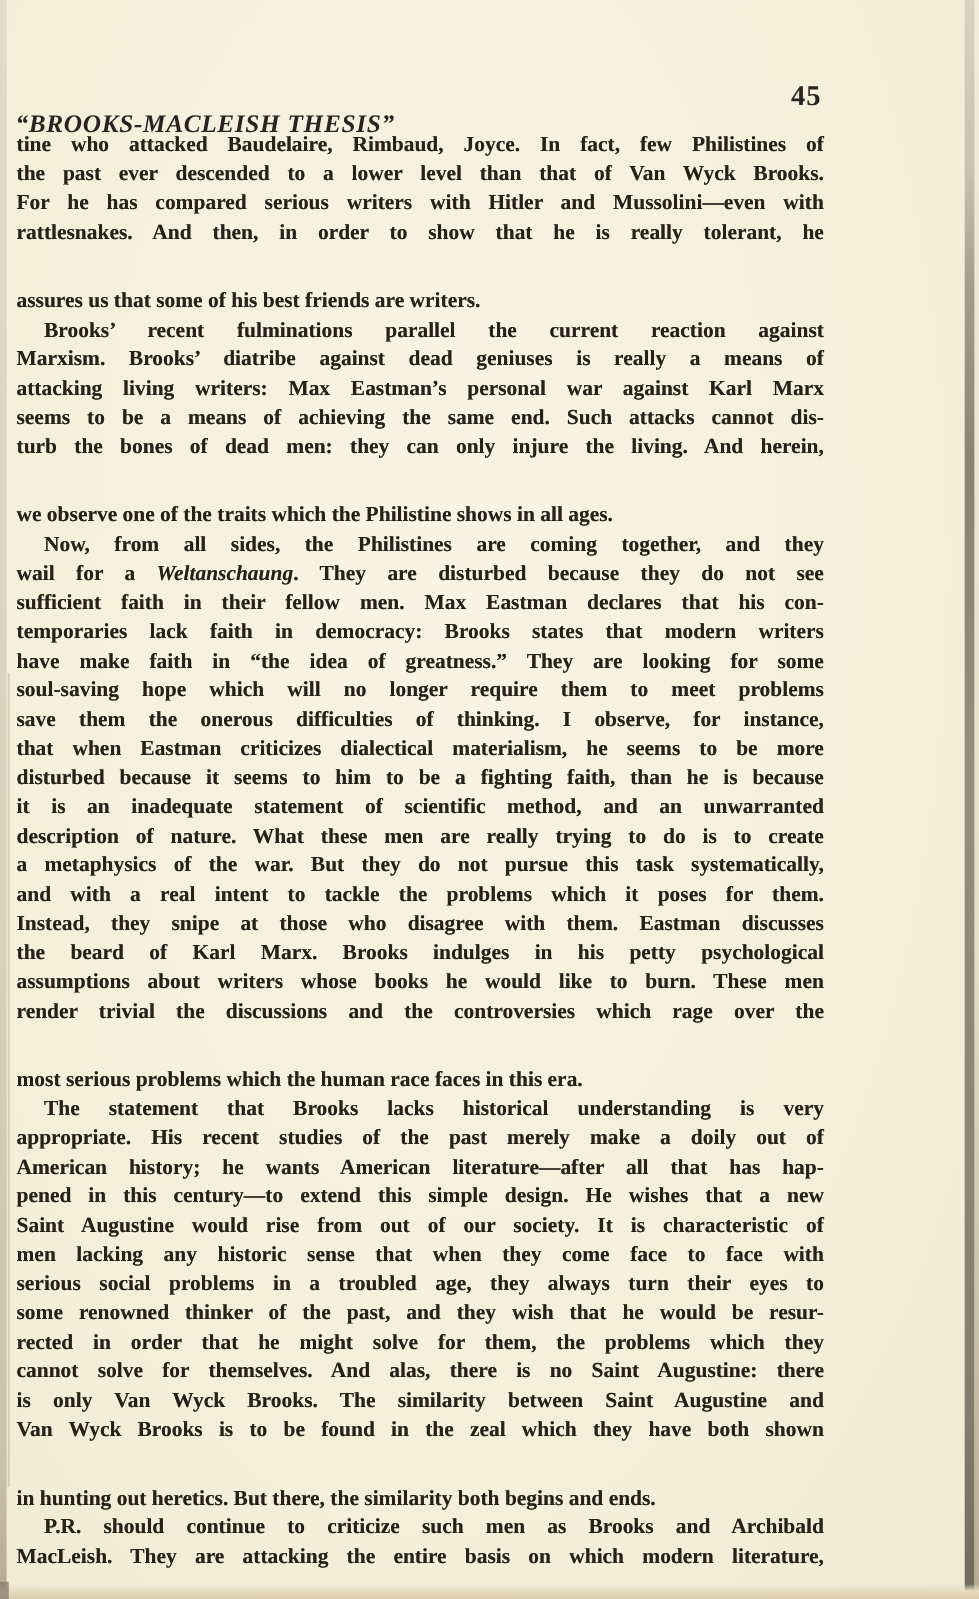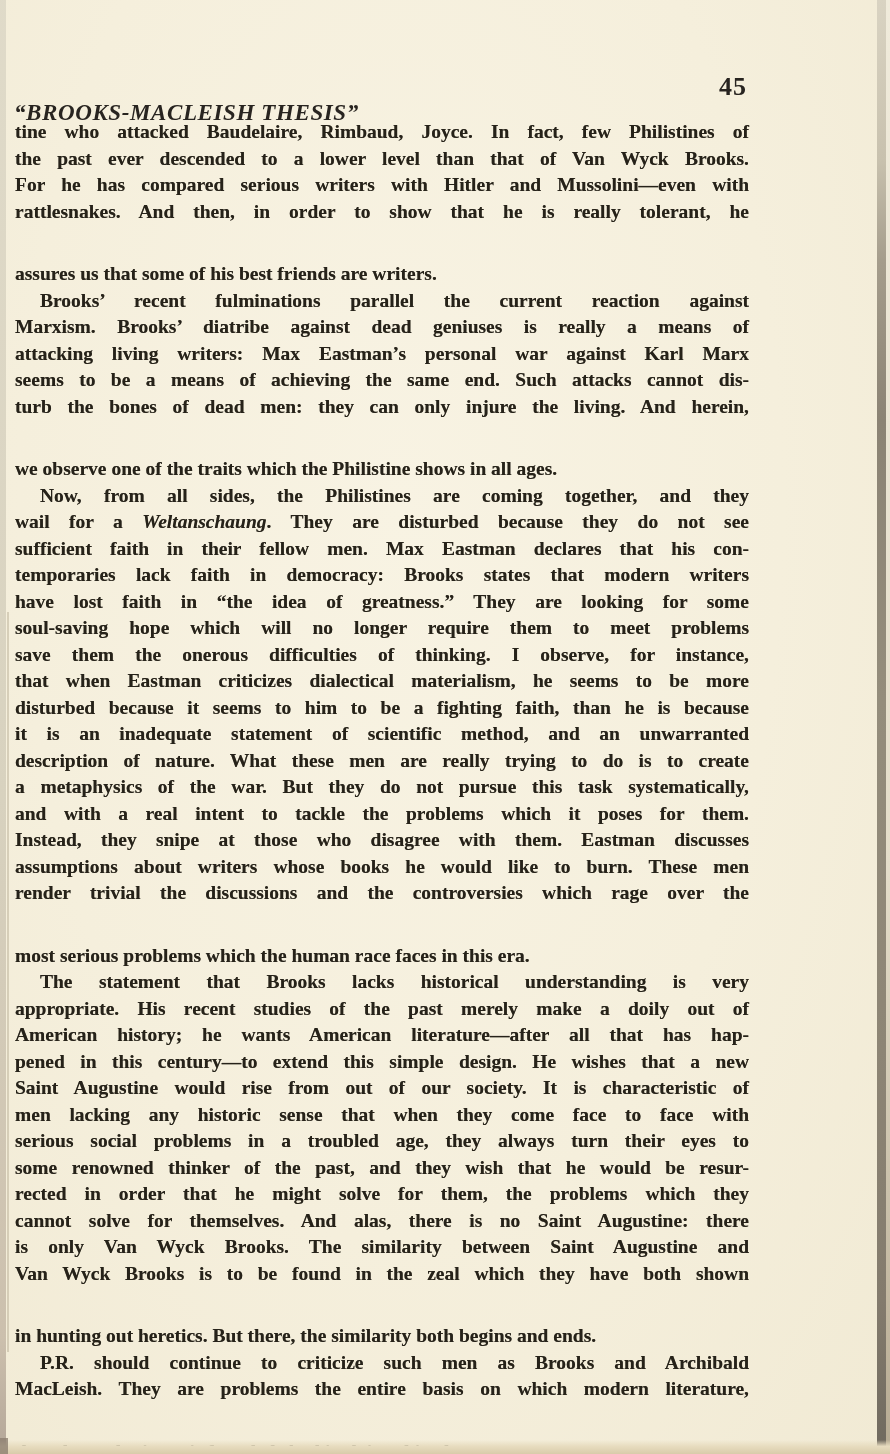--- a/index.html
+++ b/index.html
@@ -90,48 +90,49 @@
       <div class="line indent">Brooks’ recent fulminations parallel the current reaction against</div>
       <div class="line">Marxism. Brooks’ diatribe against dead geniuses is really a means of</div>
       <div class="line">attacking living writers: Max Eastman’s personal war against Karl Marx</div>
       <div class="line">seems to be a means of achieving the same end. Such attacks cannot dis-</div>
       <div class="line">turb the bones of dead men: they can only injure the living. And herein,</div>
       <div class="line last">we observe one of the traits which the Philistine shows in all ages.</div>
       <div class="line indent">Now, from all sides, the Philistines are coming together, and they</div>
       <div class="line"><span>wail for a </span><span class="em">Weltanschaung</span><span>. They are disturbed because they do not see</span></div>
       <div class="line">sufficient faith in their fellow men. Max Eastman declares that his con-</div>
       <div class="line">temporaries lack faith in democracy: Brooks states that modern writers</div>
-      <div class="line">have lost faith in “the idea of greatness.” They are looking for some</div>
+      <div class="line">have make faith in “the idea of greatness.” They are looking for some</div>
       <div class="line">soul-saving hope which will no longer require them to meet problems</div>
       <div class="line">save them the onerous difficulties of thinking. I observe, for instance,</div>
       <div class="line">that when Eastman criticizes dialectical materialism, he seems to be more</div>
       <div class="line">disturbed because it seems to him to be a fighting faith, than he is because</div>
       <div class="line">it is an inadequate statement of scientific method, and an unwarranted</div>
       <div class="line">description of nature. What these men are really trying to do is to create</div>
       <div class="line">a metaphysics of the war. But they do not pursue this task systematically,</div>
       <div class="line">and with a real intent to tackle the problems which it poses for them.</div>
       <div class="line">Instead, they snipe at those who disagree with them. Eastman discusses</div>
+      <div class="line">the beard of Karl Marx. Brooks indulges in his petty psychological</div>
       <div class="line">assumptions about writers whose books he would like to burn. These men</div>
       <div class="line">render trivial the discussions and the controversies which rage over the</div>
       <div class="line last">most serious problems which the human race faces in this era.</div>
       <div class="line indent">The statement that Brooks lacks historical understanding is very</div>
       <div class="line">appropriate. His recent studies of the past merely make a doily out of</div>
       <div class="line">American history; he wants American literature—after all that has hap-</div>
       <div class="line">pened in this century—to extend this simple design. He wishes that a new</div>
       <div class="line">Saint Augustine would rise from out of our society. It is characteristic of</div>
       <div class="line">men lacking any historic sense that when they come face to face with</div>
       <div class="line">serious social problems in a troubled age, they always turn their eyes to</div>
       <div class="line">some renowned thinker of the past, and they wish that he would be resur-</div>
       <div class="line">rected in order that he might solve for them, the problems which they</div>
       <div class="line">cannot solve for themselves. And alas, there is no Saint Augustine: there</div>
       <div class="line">is only Van Wyck Brooks. The similarity between Saint Augustine and</div>
       <div class="line">Van Wyck Brooks is to be found in the zeal which they have both shown</div>
       <div class="line last">in hunting out heretics. But there, the similarity both begins and ends.</div>
       <div class="line indent">P.R. should continue to criticize such men as Brooks and Archibald</div>
-      <div class="line">MacLeish. They are problems the entire basis on which modern literature,</div>
+      <div class="line">MacLeish. They are attacking the entire basis on which modern literature,</div>
       <div class="line last">thought, and science is founded. And in doing this, they are most assur-</div>
     </div>
 
   <div class="left-edge"></div>
   <div class="left-page-line"></div>
   <div class="right-edge"></div>
   <div class="right-outer"></div>
   <div class="bottom-band"></div>
   <div class="corner-shadow"></div>
 

